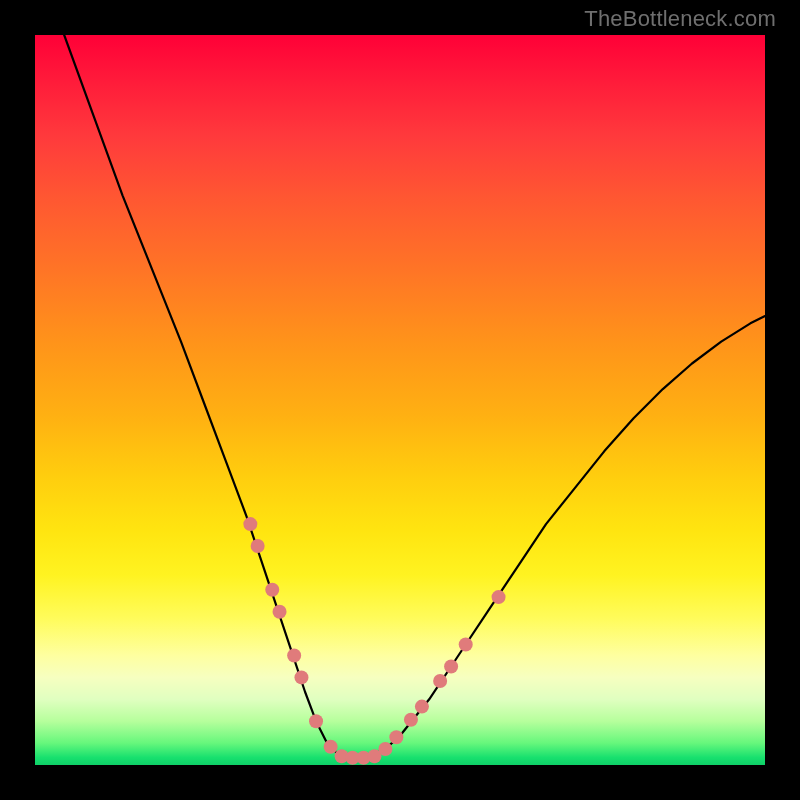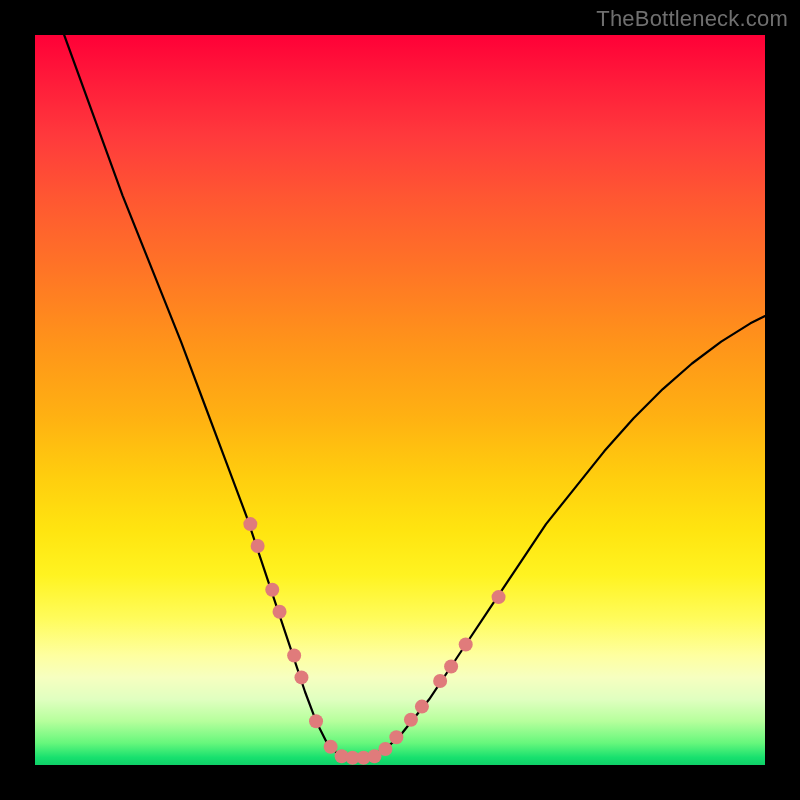--- a/index.html
+++ b/index.html
@@ -51,21 +51,21 @@
       #e0ffc0 91%,
       #b6ff9c 94%,
       #66f77c 97%,
       #17e06e 99%,
       #0fd068 100%
     );
   }
   .watermark {
     position: absolute;
     top: 6px;
-    right: 12px;
+    right: 24px;
     color: #6f6f6f;
     font-size: 22px;
     font-weight: 500;
     letter-spacing: 0.2px;
   }
   svg.curve {
     position: absolute;
     left: 0;
     top: 0;
     width: 730px;

